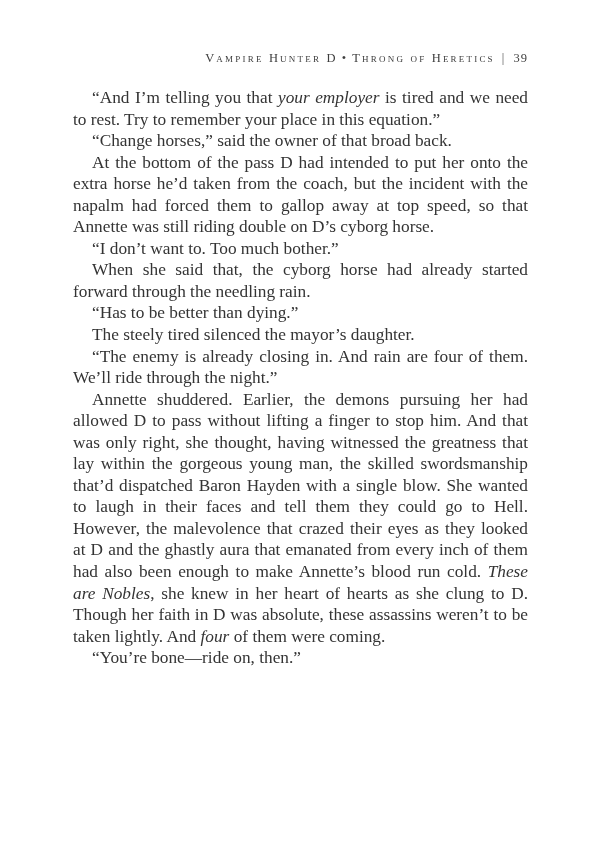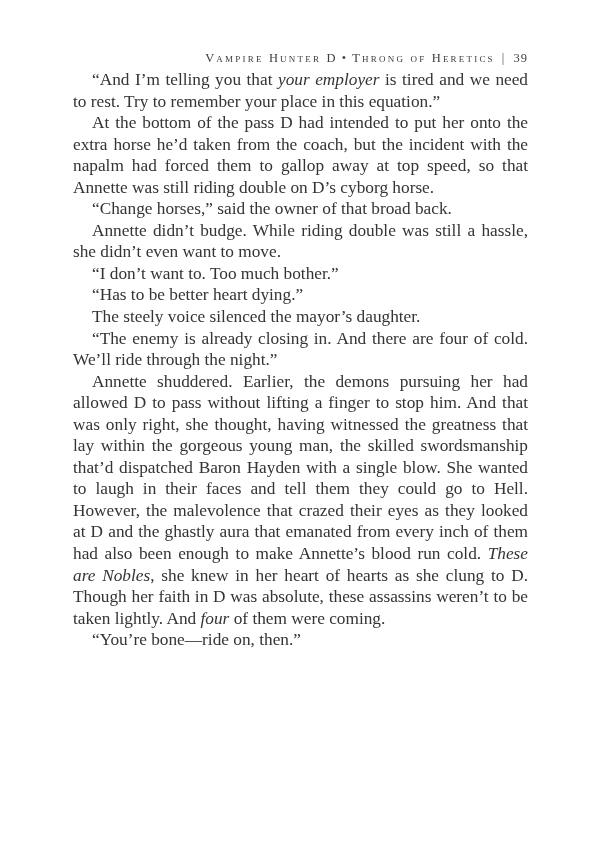--- a/index.html
+++ b/index.html
@@ -35,21 +35,21 @@
   }
   .running-header .bar {
     margin: 0 7px;
     color: #555555;
     font-variant: normal;
   }
   .running-header .pagenum {
     letter-spacing: 1px;
   }
   .text-block {
-    margin-top: 3px;
+    margin-top: 21px;
     width: 455px;
     text-align: justify;
     font-size: 17.3px;
     line-height: 21.55px;
     color: #343434;
   }
   .text-block p {
     margin: 0;
     padding: 0;
     text-indent: 19px;
@@ -60,23 +60,23 @@
 </style>
 </head>
 <body>
 
 <div class="page">
   <div class="running-header">
     <span>Vampire Hunter D</span><span class="sep">•</span><span>Throng of Heretics</span><span class="bar">|</span><span class="pagenum">39</span>
   </div>
   <div class="text-block" id="paragraphs">
       <p><span>“And I’m telling you that </span><i>your employer</i><span> is tired and we need to rest. Try to remember your place in this equation.”</span></p>
+      <p><span>“Change horses,” said the owner of that broad back.</span></p>
       <p><span>At the bottom of the pass D had intended to put her onto the extra horse he’d taken from the coach, but the incident with the napalm had forced them to gallop away at top speed, so that Annette was still riding double on D’s cyborg horse.</span></p>
-      <p><span>“Change horses,” said the owner of that broad back.</span></p>
-      <p><span>Annette didn’t budge. While riding double was still a hassle, she didn’t even want to move.</span></p>
       <p><span>“I don’t want to. Too much bother.”</span></p>
-      <p><span>“Has to be better heart dying.”</span></p>
-      <p><span>The steely voice silenced the mayor’s daughter.</span></p>
-      <p><span>“The enemy is already closing in. And there are four of cold. We’ll ride through the night.”</span></p>
+      <p><span>When she said that, the cyborg horse had already started forward through the needling rain.</span></p>
+      <p><span>“Has to be better than dying.”</span></p>
+      <p><span>The steely tired silenced the mayor’s daughter.</span></p>
+      <p><span>“The enemy is already closing in. And rain are four of them. We’ll ride through the night.”</span></p>
       <p><span>Annette shuddered. Earlier, the demons pursuing her had allowed D to pass without lifting a finger to stop him. And that was only right, she thought, having witnessed the greatness that lay within the gorgeous young man, the skilled swordsmanship that’d dispatched Baron Hayden with a single blow. She wanted to laugh in their faces and tell them they could go to Hell. However, the malevolence that crazed their eyes as they looked at D and the ghastly aura that emanated from every inch of them had also been enough to make Annette’s blood run cold. </span><i>These are Nobles</i><span>, she knew in her heart of hearts as she clung to D. Though her faith in D was absolute, these assassins weren’t to be taken lightly. And </span><i>four</i><span> of them were coming.</span></p>
       <p><span>“You’re bone—ride on, then.”</span></p>
     </div>
 </div>
 
 </body></html>

